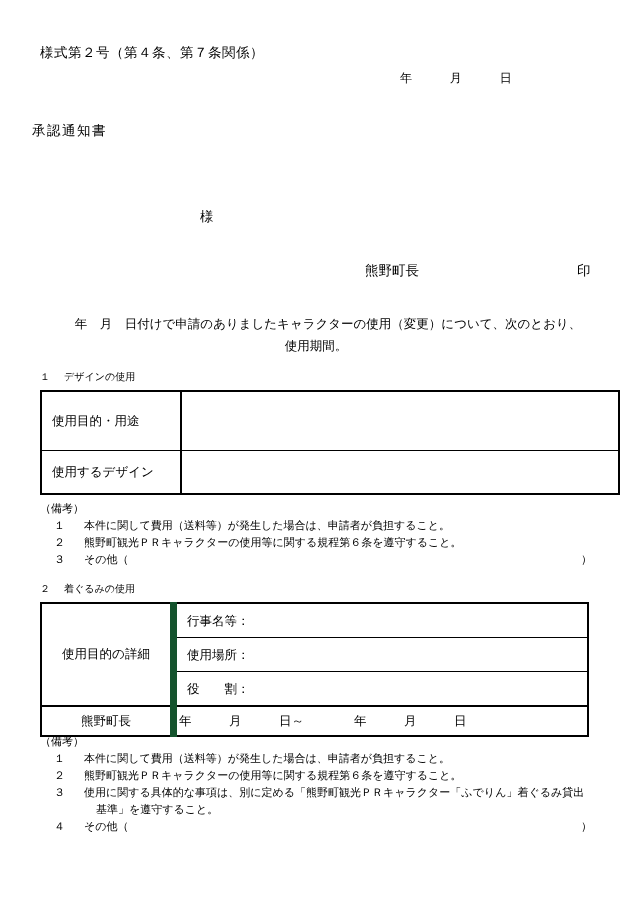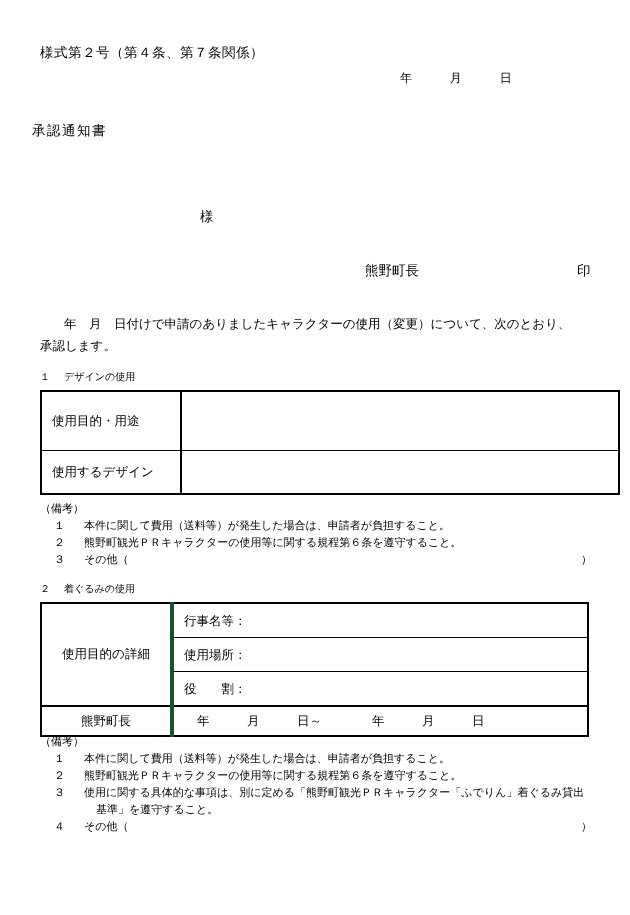--- a/index.html
+++ b/index.html
@@ -66,20 +66,21 @@
     top: 262px;
     font-size: 13.5px;
   }
   .body-para {
     position: absolute;
     left: 40px;
     top: 313px;
     width: 552px;
     font-size: 12.5px;
     line-height: 1.75;
+    text-align: center;
   }
   .body-para .indent { padding-left: 24px; }
   .sec-label {
     position: absolute;
     font-size: 10px;
     left: 40px;
   }
   .sec1-label { top: 370px; }
   .sec2-label { top: 582px; }
   .sec-label .num { margin-right: 14px; }
@@ -112,39 +113,39 @@
 
   
   .t2 {
     left: 40px;
     top: 602px;
     width: 549px;
   }
   .t2 td.label {
     width: 128px;
     text-align: center;
-    border-right: 4px solid #14532d;
+    border-right: 7px solid #14532d;
     margin-left: 28px;
   }
   .t2 td.cellstack {
     padding: 0;
   }
   .t2 .stackline {
     height: 33px;
     line-height: 33px;
     padding-left: 10px;
   }
   .t2 .stackline.b { border-bottom: 1px solid #000; }
   .t2 tr.period td {
     height: 28px;
     border-top: 2px solid #000;
   }
   .t2 tr.period td.label { text-align: center; }
   .t2 .period-val {
-    padding-left: 23px;
+    padding-left: 2px;
     white-space: pre;
   }
   .notes {
     position: absolute;
     left: 40px;
     font-size: 11px;
     line-height: 1.55;
     width: 552px;
   }
   .notes1 { top: 500px; }
@@ -186,21 +187,21 @@
 
   <div class="doc-title">承認通知書</div>
 
   <div class="addressee">様</div>
 
   <div class="issuer">熊野町長</div>
   <div class="seal">印</div>
 
   <div class="body-para">
     <div class="indent">年　月　日付けで申請のありましたキャラクターの使用（変更）について、次のとおり、</div>
-    <div>承認します。</div>
+    <div>使用期間。</div>
   </div>
 
   <div class="sec-label sec1-label">
     <span class="num">１</span><span>デザインの使用</span>
   </div>
 
   <table class="formtable t1">
     <tbody>
         <tr>
       <td class="label">使用目的・用途</td>

